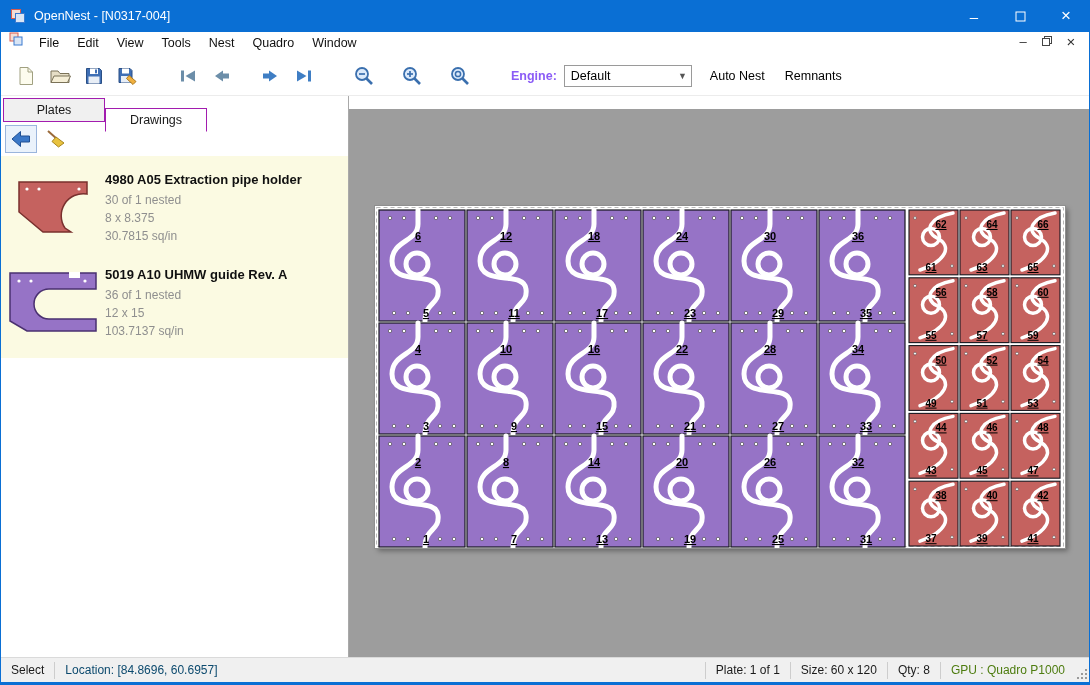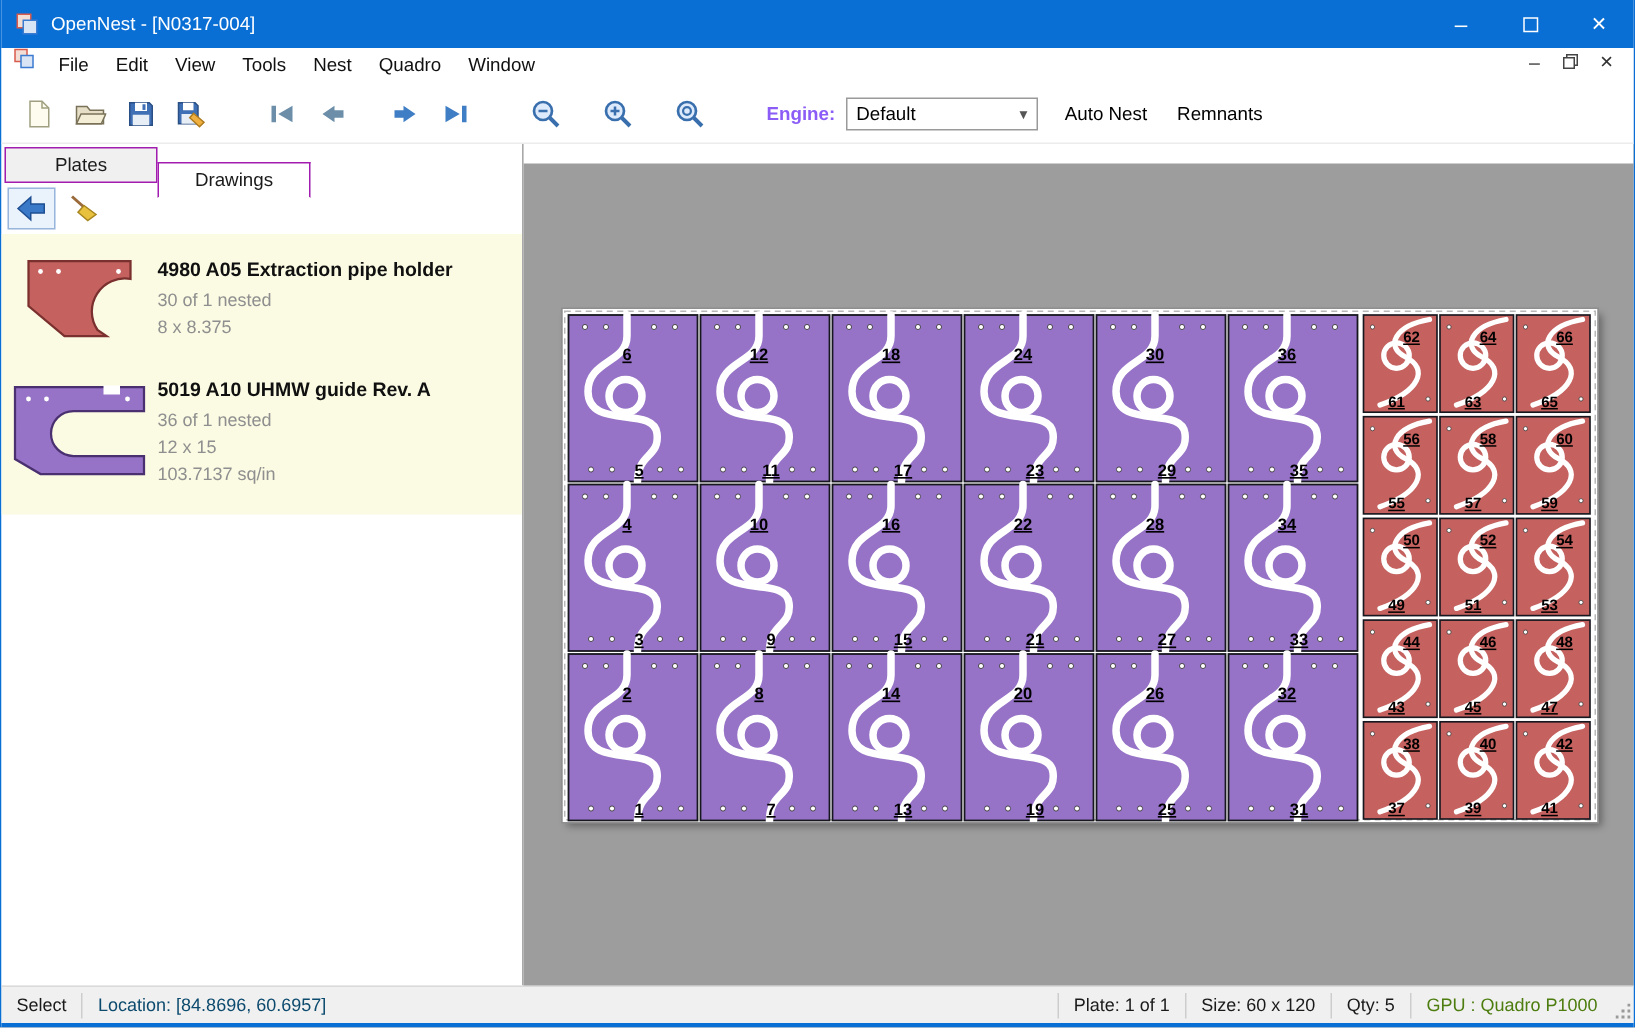--- a/index.html
+++ b/index.html
@@ -227,20 +227,21 @@
                 <path class="red-fill" d="M4,6 H72 V18 A22,22 0 0 0 50,52 L56,56 H28 L4,36 Z" fill="#c5625f" stroke="#79302e" stroke-width="1.5"></path>
                 <circle cx="12" cy="13" r="1.6" fill="#fff"></circle>
                   <circle cx="24" cy="13" r="1.6" fill="#fff"></circle>
                   <circle cx="64" cy="13" r="1.6" fill="#fff"></circle>
               </svg>
             </span>
             <span class="d-text">
               <div class="d-title">4980 A05 Extraction pipe holder</div>
               <div class="d-line">30 of 1 nested</div>
               <div class="d-line">8 x 8.375</div>
+              <div class="d-line">30.7815 sq/in</div>
             </span>
           </div>
 
           <div class="drawing-item">
             <span class="thumb">
               <svg width="92" height="66" viewBox="0 0 92 66">
                 <path class="purple-fill" d="M3,4 H89 V20 H42 A15,15 0 0 0 42,50 H89 V62 H20 L3,52 Z" fill="#9673c6" stroke="#4a3070" stroke-width="1.5"></path>
                 <rect x="62" y="3" width="11" height="6" fill="#fff"></rect>
                 <circle cx="12" cy="12" r="1.6" fill="#fff"></circle>
                   <circle cx="24" cy="12" r="1.6" fill="#fff"></circle>
@@ -678,21 +679,21 @@
   <div class="statusbar">
     <span class="sb-sec">Select</span>
     <span class="sb-divider"></span>
     <span class="sb-sec sb-location">Location: [84.8696, 60.6957]</span>
     <span class="sb-right">
       <span class="sb-divider"></span>
       <span class="sb-sec">Plate: 1 of 1</span>
       <span class="sb-divider"></span>
       <span class="sb-sec">Size: 60 x 120</span>
       <span class="sb-divider"></span>
-      <span class="sb-sec">Qty: 5</span>
+      <span class="sb-sec">Qty: 8</span>
       <span class="sb-divider"></span>
       <span class="sb-sec sb-gpu" style="color: #4d7c0f;">GPU : Quadro P1000</span>
       <span class="sb-grip">
         <svg width="11" height="11">
             <g fill="#9a9a9a">
               <rect x="8" y="0" width="2" height="2"></rect>
               <rect x="8" y="4" width="2" height="2"></rect>
               <rect x="8" y="8" width="2" height="2"></rect>
               <rect x="4" y="4" width="2" height="2"></rect>
               <rect x="4" y="8" width="2" height="2"></rect>

